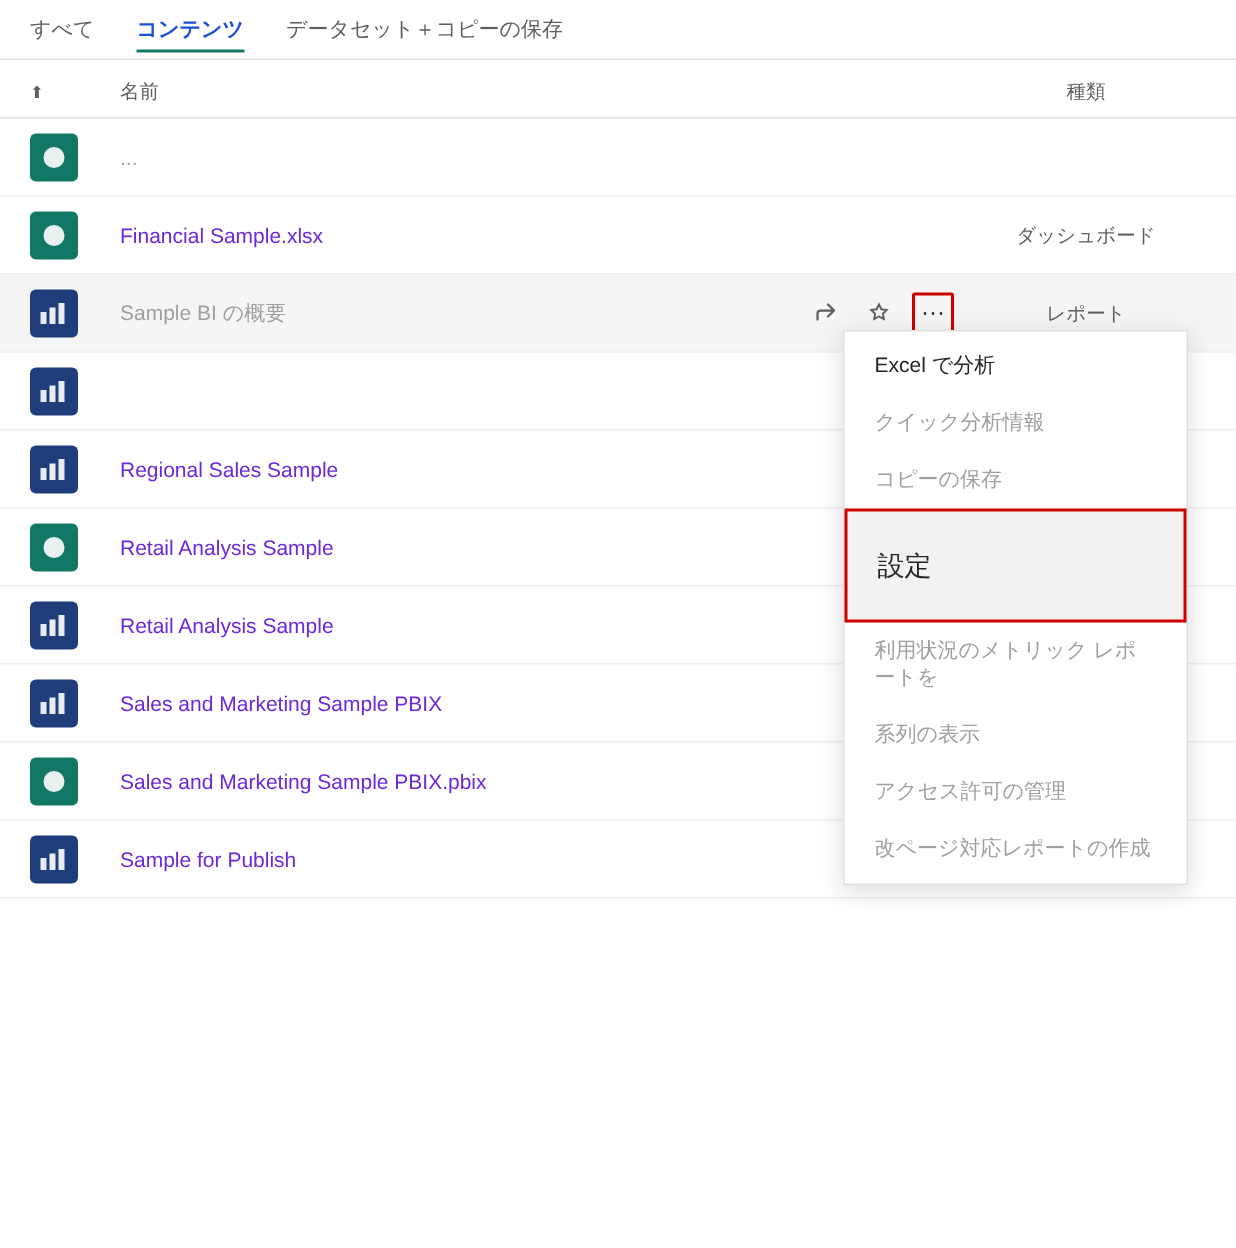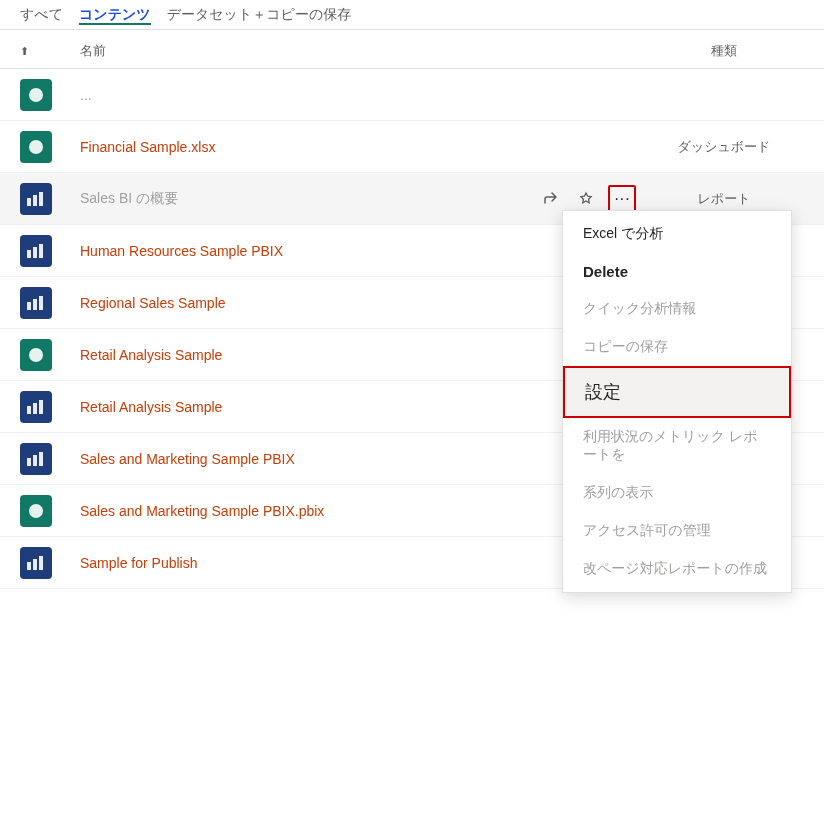--- a/index.html
+++ b/index.html
@@ -12,22 +12,22 @@
       min-height: 832px;
       overflow: hidden;
     }
 
     
     .tabs-bar {
       display: flex;
       align-items: center;
       border-bottom: 1px solid #e0e0e0;
       padding: 4px 20px;
-      height: 30px;
-      gap: 16px;
+      height: 40px;
+      gap: 28px;
     }
     .tab-item {
       font-size: 14px;
       color: #605e5c;
       cursor: pointer;
       height: 100%;
       display: flex;
       align-items: center;
       position: relative;
       white-space: nowrap;
@@ -89,21 +89,21 @@
       justify-content: center;
       font-size: 16px;
       color: #fff;
     }
     .icon-blue { background: #1f3d7a; }
     .icon-teal { background: #117865; }
 
     .row-name {
       flex: 1;
       font-size: 14px;
-      color: #c2410c;
+      color: #6d28d9;
       display: flex;
       align-items: center;
       gap: 10px;
     }
     .row-name.grayed { color: #a19f9d; }
 
     .row-actions {
       display: flex;
       align-items: center;
       gap: 8px;
@@ -151,21 +151,21 @@
       font-size: 14px;
       color: #252423;
       cursor: pointer;
       display: block;
     }
     .menu-item.disabled { color: #a19f9d; cursor: default; }
     .menu-item.highlighted-item {
       background: #f3f2f1;
       font-size: 18px;
       font-weight: 500;
-      padding: 12px 20px;
+      padding: 24px 20px;
       border: 2px solid #c00;
     }
     .menu-item.bold-item {
       font-weight: 600;
       font-size: 15px;
     }
 
     
     .sort-icon {
       font-size: 11px;
@@ -224,21 +224,21 @@
   <div class="table-row highlighted">
     <div class="row-icon col-icon">
       <div class="icon-box icon-blue">
         <svg width="20" height="18" viewBox="0 0 20 18">
           <rect x="1" y="8" width="4" height="8" fill="white" opacity="0.9"></rect>
           <rect x="7" y="5" width="4" height="11" fill="white" opacity="0.9"></rect>
           <rect x="13" y="2" width="4" height="14" fill="white" opacity="0.9"></rect>
         </svg>
       </div>
     </div>
-    <div class="row-name col-name grayed">Sales BI の概要</div>
+    <div class="row-name col-name grayed">Sample BI の概要</div>
     <div class="row-actions">
       <button class="action-btn" title="共有">
         <svg width="16" height="16" viewBox="0 0 16 16" fill="none">
           <path d="M10 2L14 6M14 6L10 10M14 6H5C3.9 6 3 6.9 3 8v4" stroke="#605e5c" stroke-width="1.5" stroke-linecap="round" stroke-linejoin="round"></path>
         </svg>
       </button>
       <button class="action-btn" title="お気に入り">
         <svg width="16" height="16" viewBox="0 0 16 16" fill="none">
           <path d="M8 2l1.6 3.2 3.5.5-2.5 2.5.6 3.5L8 10l-3.2 1.7.6-3.5-2.5-2.5 3.5-.5z" stroke="#605e5c" stroke-width="1.3"></path>
         </svg>
@@ -253,21 +253,20 @@
   <div class="table-row">
     <div class="row-icon col-icon">
       <div class="icon-box icon-blue">
         <svg width="20" height="18" viewBox="0 0 20 18">
           <rect x="1" y="8" width="4" height="8" fill="white" opacity="0.9"></rect>
           <rect x="7" y="5" width="4" height="11" fill="white" opacity="0.9"></rect>
           <rect x="13" y="2" width="4" height="14" fill="white" opacity="0.9"></rect>
         </svg>
       </div>
     </div>
-    <div class="row-name col-name">Human Resources Sample PBIX</div>
     <div class="row-type col-type"></div>
   </div>
 
   <div class="table-row">
     <div class="row-icon col-icon">
       <div class="icon-box icon-blue">
         <svg width="20" height="18" viewBox="0 0 20 18">
           <rect x="1" y="8" width="4" height="8" fill="white" opacity="0.9"></rect>
           <rect x="7" y="5" width="4" height="11" fill="white" opacity="0.9"></rect>
           <rect x="13" y="2" width="4" height="14" fill="white" opacity="0.9"></rect>
@@ -339,21 +338,20 @@
           <rect x="13" y="2" width="4" height="14" fill="white" opacity="0.9"></rect>
         </svg>
       </div>
     </div>
     <div class="row-name col-name">Sample for Publish</div>
     <div class="row-type col-type"></div>
   </div>
 
   <div class="context-menu">
     <div class="menu-item">Excel で分析</div>
-    <div class="menu-item bold-item">Delete</div>
     <div class="menu-item disabled">クイック分析情報</div>
     <div class="menu-item disabled">コピーの保存</div>
     <div class="menu-item highlighted-item">設定</div>
     <div class="menu-item disabled">利用状況のメトリック レポートを</div>
     <div class="menu-item disabled">系列の表示</div>
     <div class="menu-item disabled">アクセス許可の管理</div>
     <div class="menu-item disabled">改ページ対応レポートの作成</div>
   </div>
 </div>
 

